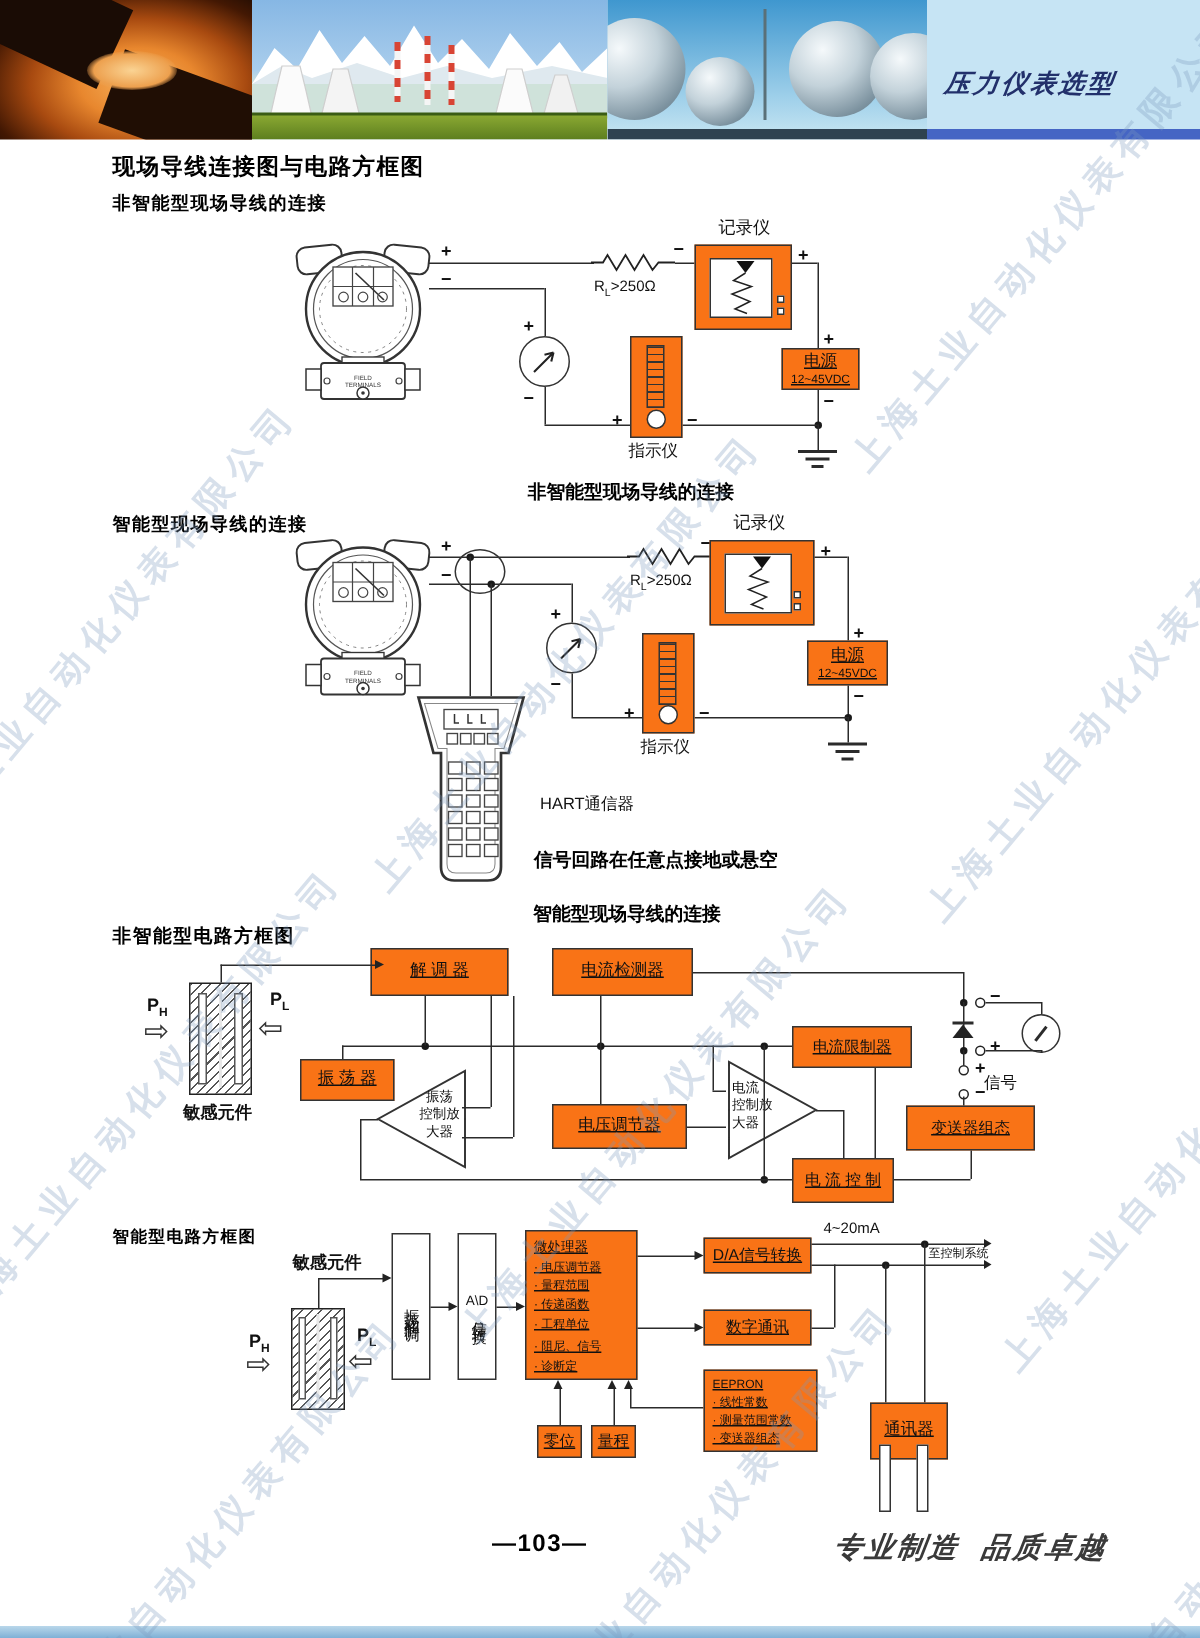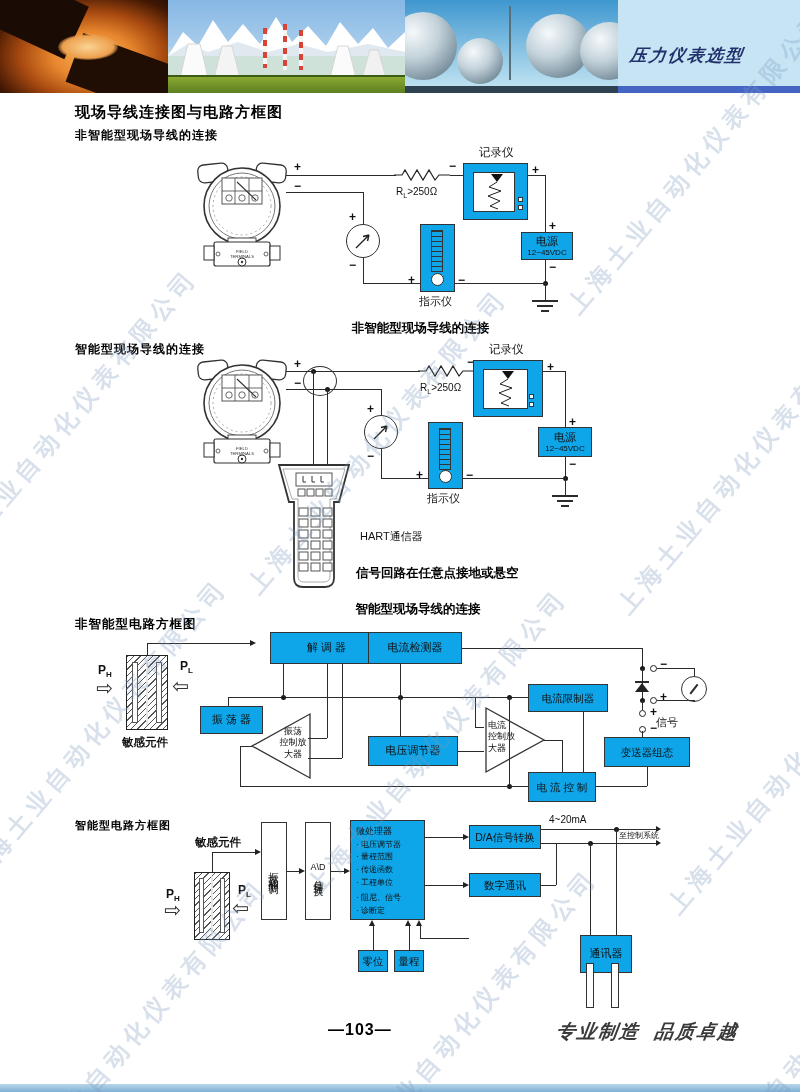--- a/index.html
+++ b/index.html
@@ -6,22 +6,22 @@
   #page{position:relative;width:800px;height:1092px;overflow:hidden;background:#fff;
         font-family:"Liberation Sans","DejaVu Sans",sans-serif;color:#111;}
   .abs{position:absolute;}
   
   .w{position:absolute;background:#2b2b2b;}
   .dot{position:absolute;width:5px;height:5px;background:#1a1a1a;border-radius:50%;}
   .term{position:absolute;width:5px;height:5px;border:1px solid #222;border-radius:50%;background:#fff;}
   .ar{position:absolute;width:0;height:0;border-top:3.5px solid transparent;border-bottom:3.5px solid transparent;border-left:6px solid #222;}
   .au{position:absolute;width:0;height:0;border-left:3.5px solid transparent;border-right:3.5px solid transparent;border-bottom:6px solid #222;}
   
-  .bx{position:absolute;border:1.3px solid #333;background:#0ea5e9;display:flex;align-items:center;justify-content:center;
-      font-size:11px;color:#111;text-align:center;line-height:1.2;box-sizing:border-box;}
+  .bx{position:absolute;border:1.3px solid #333;background:#f97316;display:flex;align-items:center;justify-content:center;
+      font-size:11px;color:#111;text-align:center;line-height:1.2;box-sizing:border-box;text-decoration:underline;}
   .pm{position:absolute;font-size:12px;font-weight:bold;color:#111;line-height:1;}
   .lbl{position:absolute;color:#111;line-height:1.15;}
   .hd{position:absolute;font-weight:bold;color:#000;letter-spacing:1px;line-height:1;}
   .cap{position:absolute;font-weight:bold;color:#000;text-align:center;line-height:1;}
   .wm{position:absolute;white-space:nowrap;font-size:24px;letter-spacing:6px;color:rgba(122,152,188,.30);
       transform-origin:0 0;transform:rotate(-50deg);pointer-events:none;z-index:6;font-weight:bold;}
   
   .circ{position:absolute;border:1.4px solid #333;border-radius:50%;background:#fff;box-sizing:border-box;}
   .scale{position:absolute;border:1px solid #333;background:repeating-linear-gradient(to bottom,#333 0 1px,transparent 1px 5px);box-sizing:border-box;}
   .sq{position:absolute;border:1px solid #333;background:#fff;box-sizing:border-box;}
@@ -313,21 +313,21 @@
   <div class="sensor" style="left:126px;top:655px;width:42px;height:75px"></div>
   <div class="slot" style="left:132px;top:662px;width:6px;height:61px"></div>
   <div class="slot" style="left:156px;top:662px;width:6px;height:61px"></div>
   <div class="w" style="left:146px;top:660px;width:1.5px;height:65px;background:#e8e8e8"></div>
   <div class="plbl" style="left:98px;top:664px"><span>P</span><sub>H</sub></div>
   <div class="parrow" style="left:96px;top:678px">⇨</div>
   <div class="plbl" style="left:180px;top:660px"><span>P</span><sub>L</sub></div>
   <div class="parrow" style="left:172px;top:676px">⇦</div>
   <div class="lbl" style="left:122px;top:736px;font-size:11.5px;font-weight:600">敏感元件</div>
 
-  <div class="bx" style="left:270px;top:632px;width:113px;height:32px">解 调 器</div>
+  <div class="bx" style="left:247px;top:632px;width:92px;height:32px">解 调 器</div>
   <div class="bx" style="left:368px;top:632px;width:94px;height:32px">电流检测器</div>
   <div class="bx" style="left:200px;top:706px;width:63px;height:28px">振 荡 器</div>
   <svg class="tri" style="left:250px;top:712px" width="62" height="68" viewBox="0 0 62 68">
     <polygon points="60,2 60,66 2,34" fill="#fff" stroke="#333" stroke-width="1.3"></polygon>
   </svg>
   <div class="amptxt" style="left:276px;top:726px;width:34px">振荡
 控制放
 大器</div>
   <div class="bx" style="left:368px;top:736px;width:90px;height:30px">电压调节器</div>
   <div class="bx" style="left:528px;top:684px;width:80px;height:28px;font-size:10.5px">电流限制器</div>
@@ -438,20 +438,26 @@
   <div class="au" style="left:416px;top:920px"></div>
   <div class="w" style="left:420px;top:938px;width:49px;height:1.2px"></div>
 
   <div class="bx" style="left:469px;top:825px;width:72px;height:24px;font-size:10.5px">D/A信号转换</div>
   <div class="w" style="left:425px;top:837px;width:40px;height:1.2px"></div>
   <div class="ar" style="left:463px;top:834px"></div>
   <div class="bx" style="left:469px;top:873px;width:72px;height:24px;font-size:10.5px">数字通讯</div>
   <div class="w" style="left:425px;top:885px;width:40px;height:1.2px"></div>
   <div class="ar" style="left:463px;top:882px"></div>
 
+  <div class="bx" style="left:469px;top:913px;width:76px;height:55px;align-items:flex-start;justify-content:flex-start;flex-direction:column;padding:4px 0 0 5px;text-align:left">
+    <span style="font-size:8px">EEPRON</span>
+    <span style="font-size:8px;margin-top:2.5px">· 线性常数</span>
+    <span style="font-size:8px;margin-top:2.5px">· 测量范围常数</span>
+    <span style="font-size:8px;margin-top:2.5px">· 变送器组态</span>
+  </div>
 
   <div class="lbl" style="left:549px;top:814px;font-size:10px">4~20mA</div>
   <div class="w" style="left:541px;top:829px;width:117px;height:1.2px"></div>
   <div class="ar" style="left:656px;top:826px;border-left-width:5px;border-top-width:3px;border-bottom-width:3px"></div>
   <div class="w" style="left:541px;top:843px;width:117px;height:1.2px"></div>
   <div class="ar" style="left:656px;top:840px;border-left-width:5px;border-top-width:3px;border-bottom-width:3px"></div>
   <div class="lbl" style="left:619px;top:831px;font-size:8px">至控制系统</div>
   <div class="dot" style="left:614px;top:827px"></div>
   <div class="dot" style="left:588px;top:841px"></div>
   <div class="w" style="left:541px;top:885px;width:15px;height:1.2px"></div>

